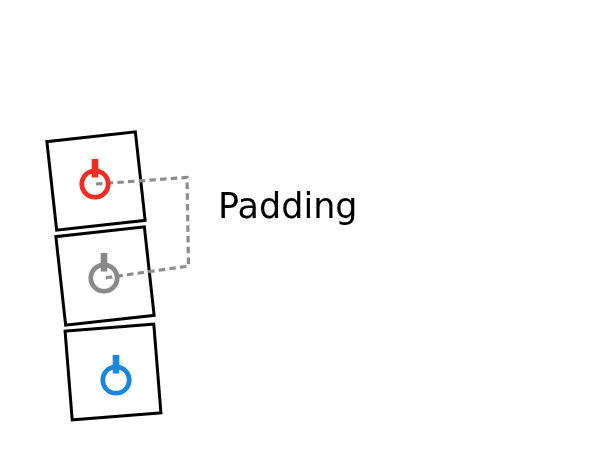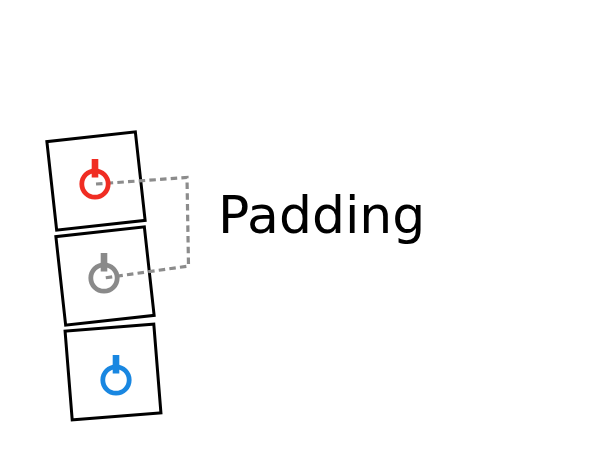--- a/index.html
+++ b/index.html
@@ -41,21 +41,21 @@
     left: 0;
     top: 0;
     width: 600px;
     height: 467px;
     pointer-events: none;
   }
   .label {
     position: absolute;
     left: 218px;
     top: 189px;
-    font-size: 52px;
+    font-size: 35px;
     line-height: 1.0;
     padding-top: 0px;
     color: #000000;
     letter-spacing: 0px;
     white-space: nowrap;
   }
 </style>
 </head>
 <body>
 

